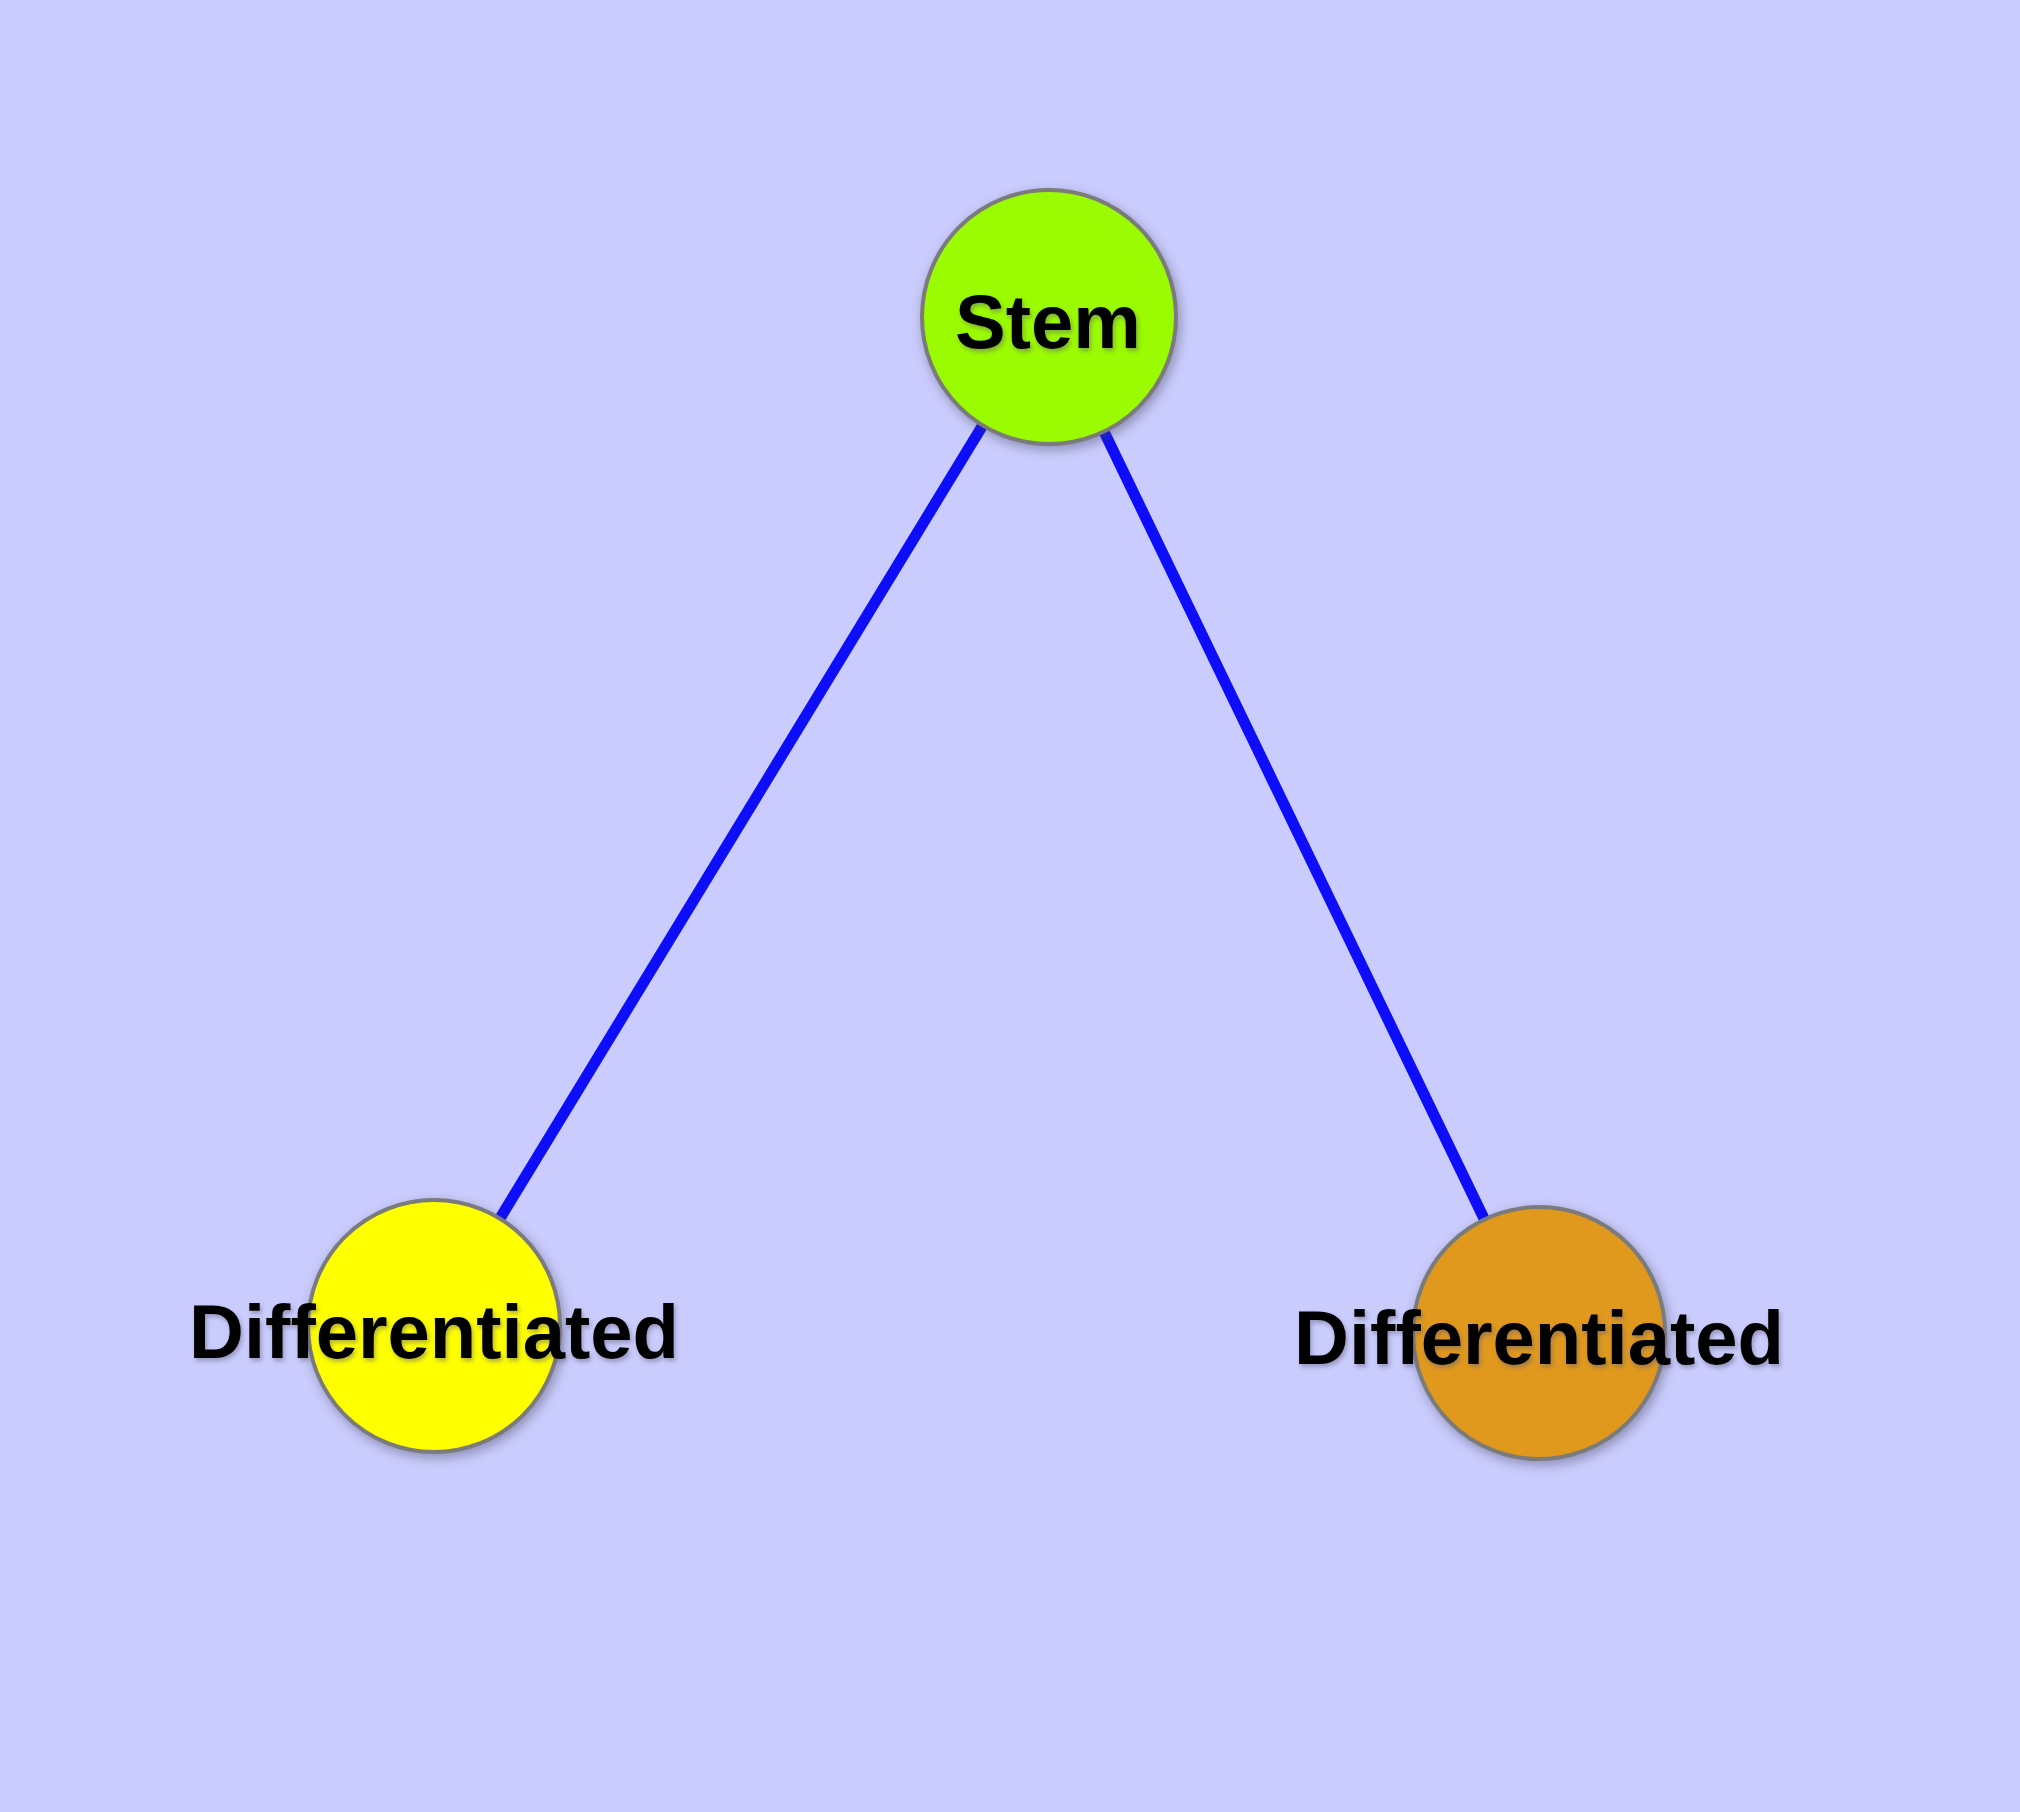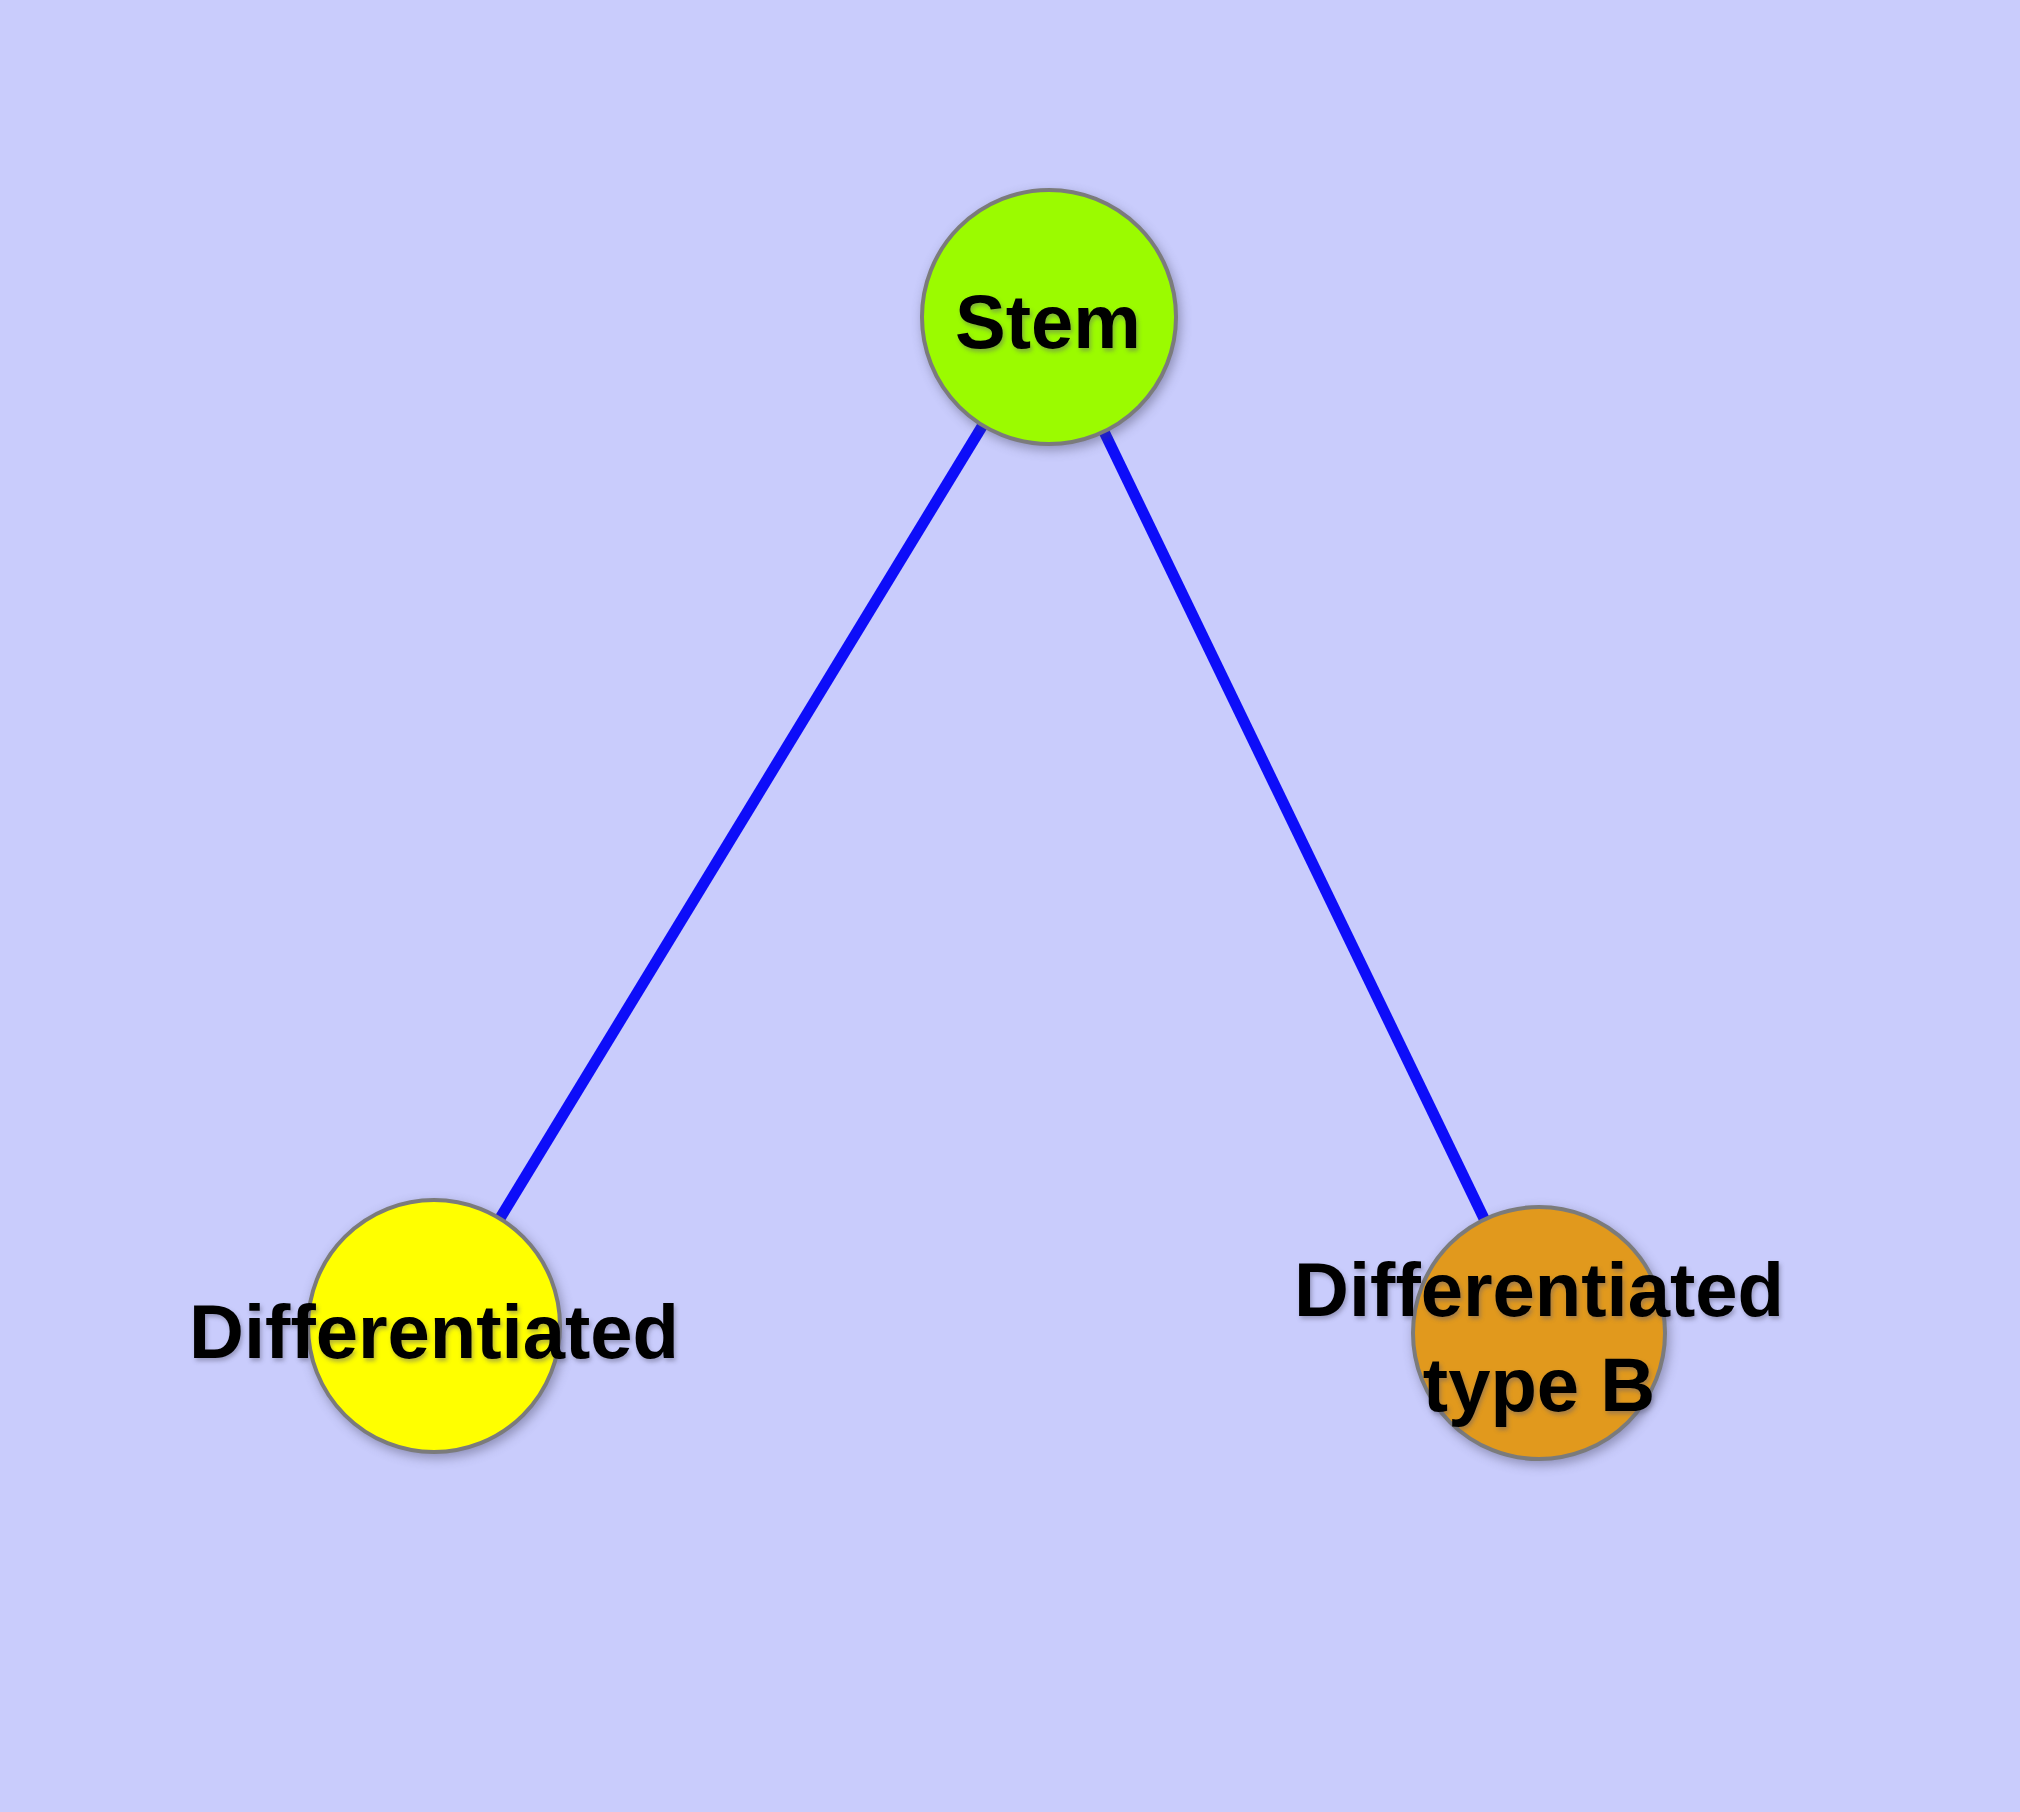--- a/index.html
+++ b/index.html
@@ -62,17 +62,16 @@
   <div class="node-label" style="left: 1048px; top: 321px; color: rgb(0, 0, 0);">
     <span>Stem</span>
   </div>
 
   <div class="node-label" style="left: 434px; top: 1331px; color: rgb(0, 0, 0);">
     <span>Differentiated</span><br>
   </div>
 
   <div class="node-label" style="left: 1539px; top: 1337px; color: rgb(0, 0, 0);">
     <span>Differentiated</span><br>
-    <span>type B</span>
   </div>
 
 </div>
 
 
 </body></html>

